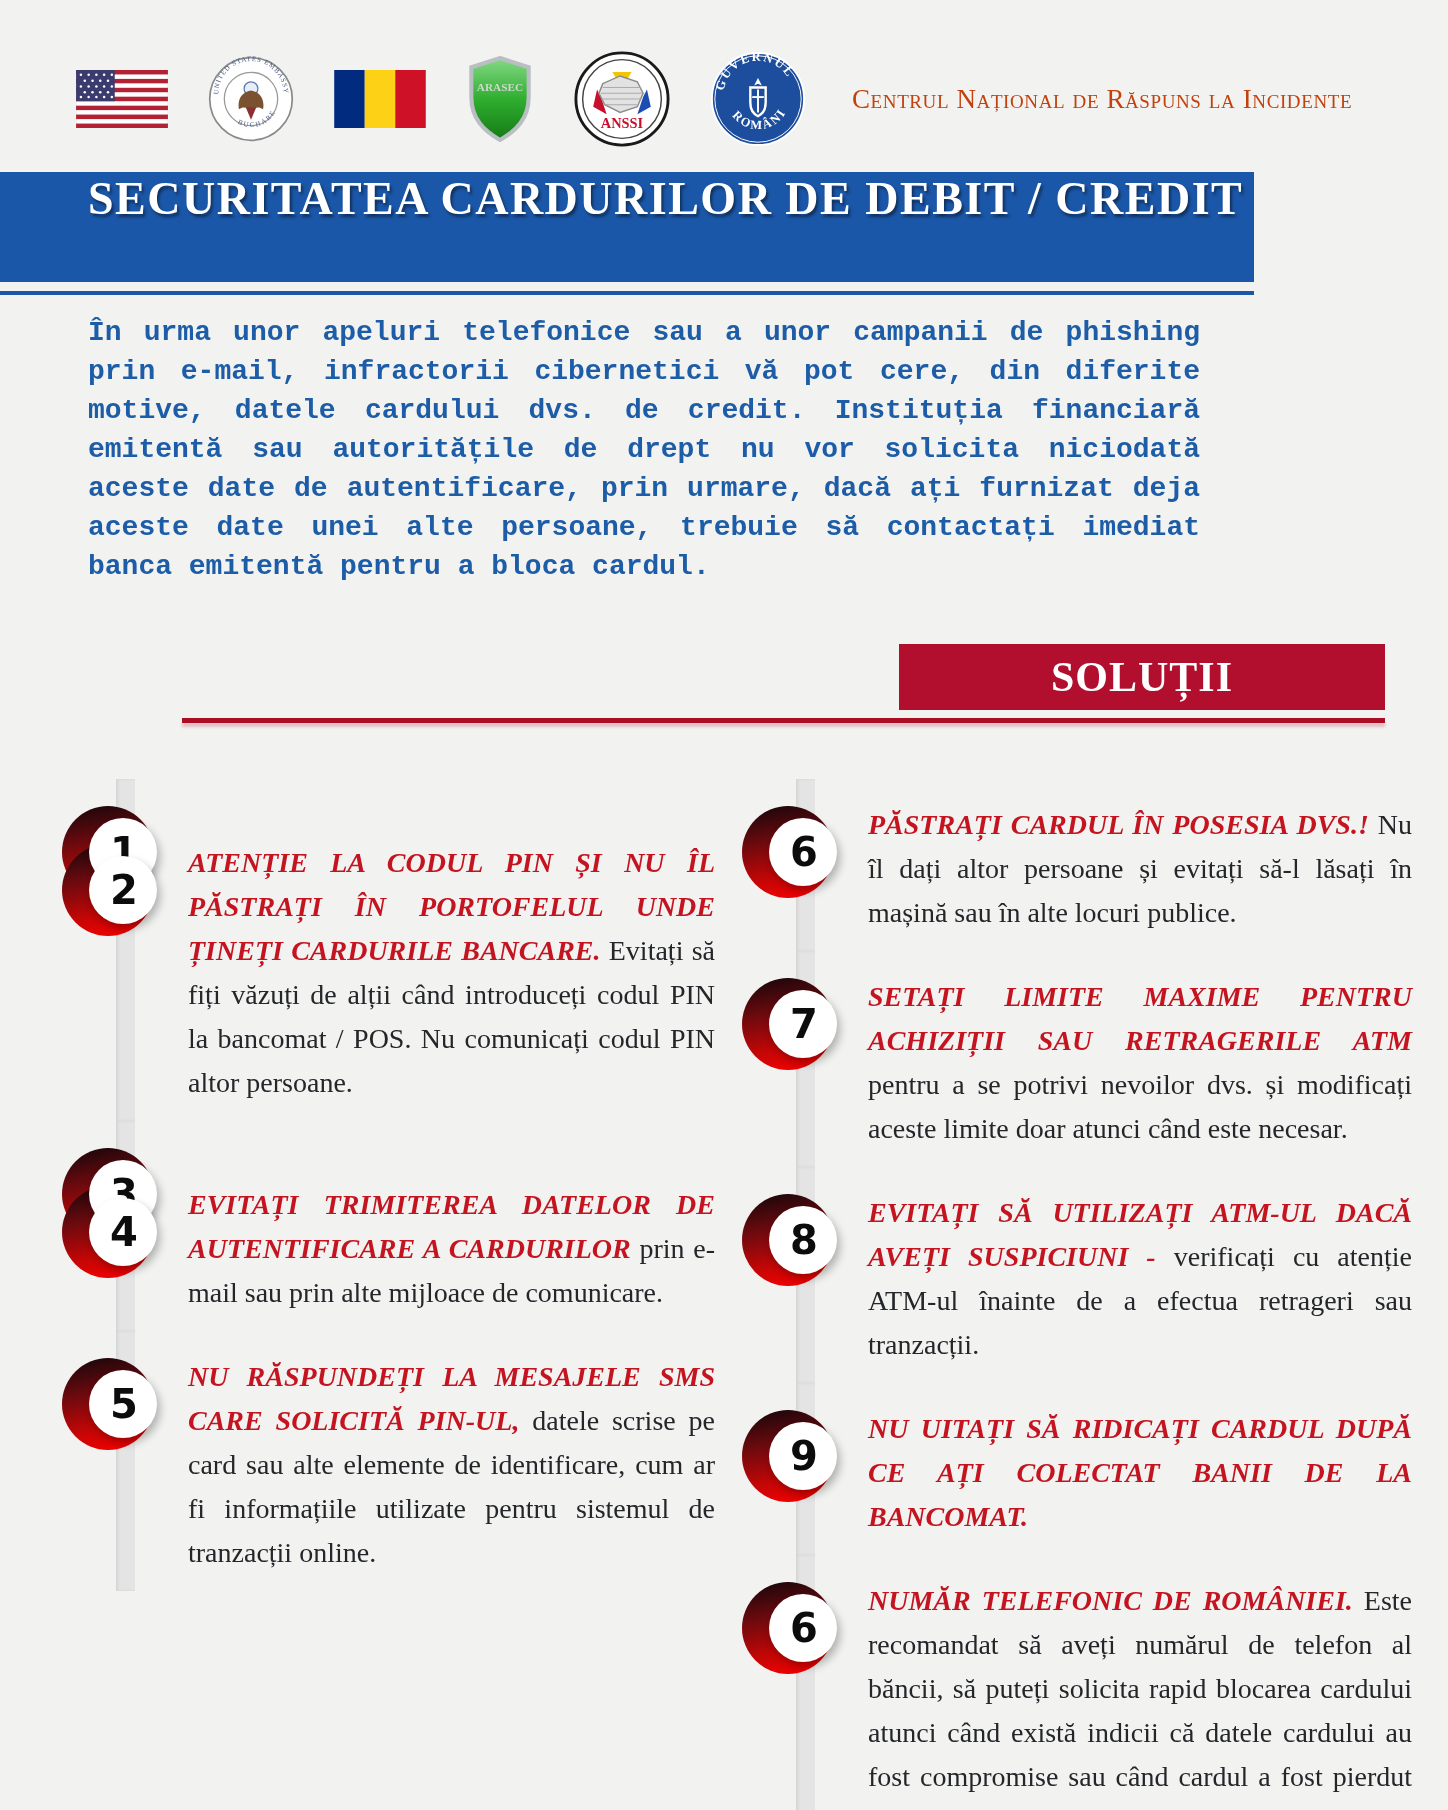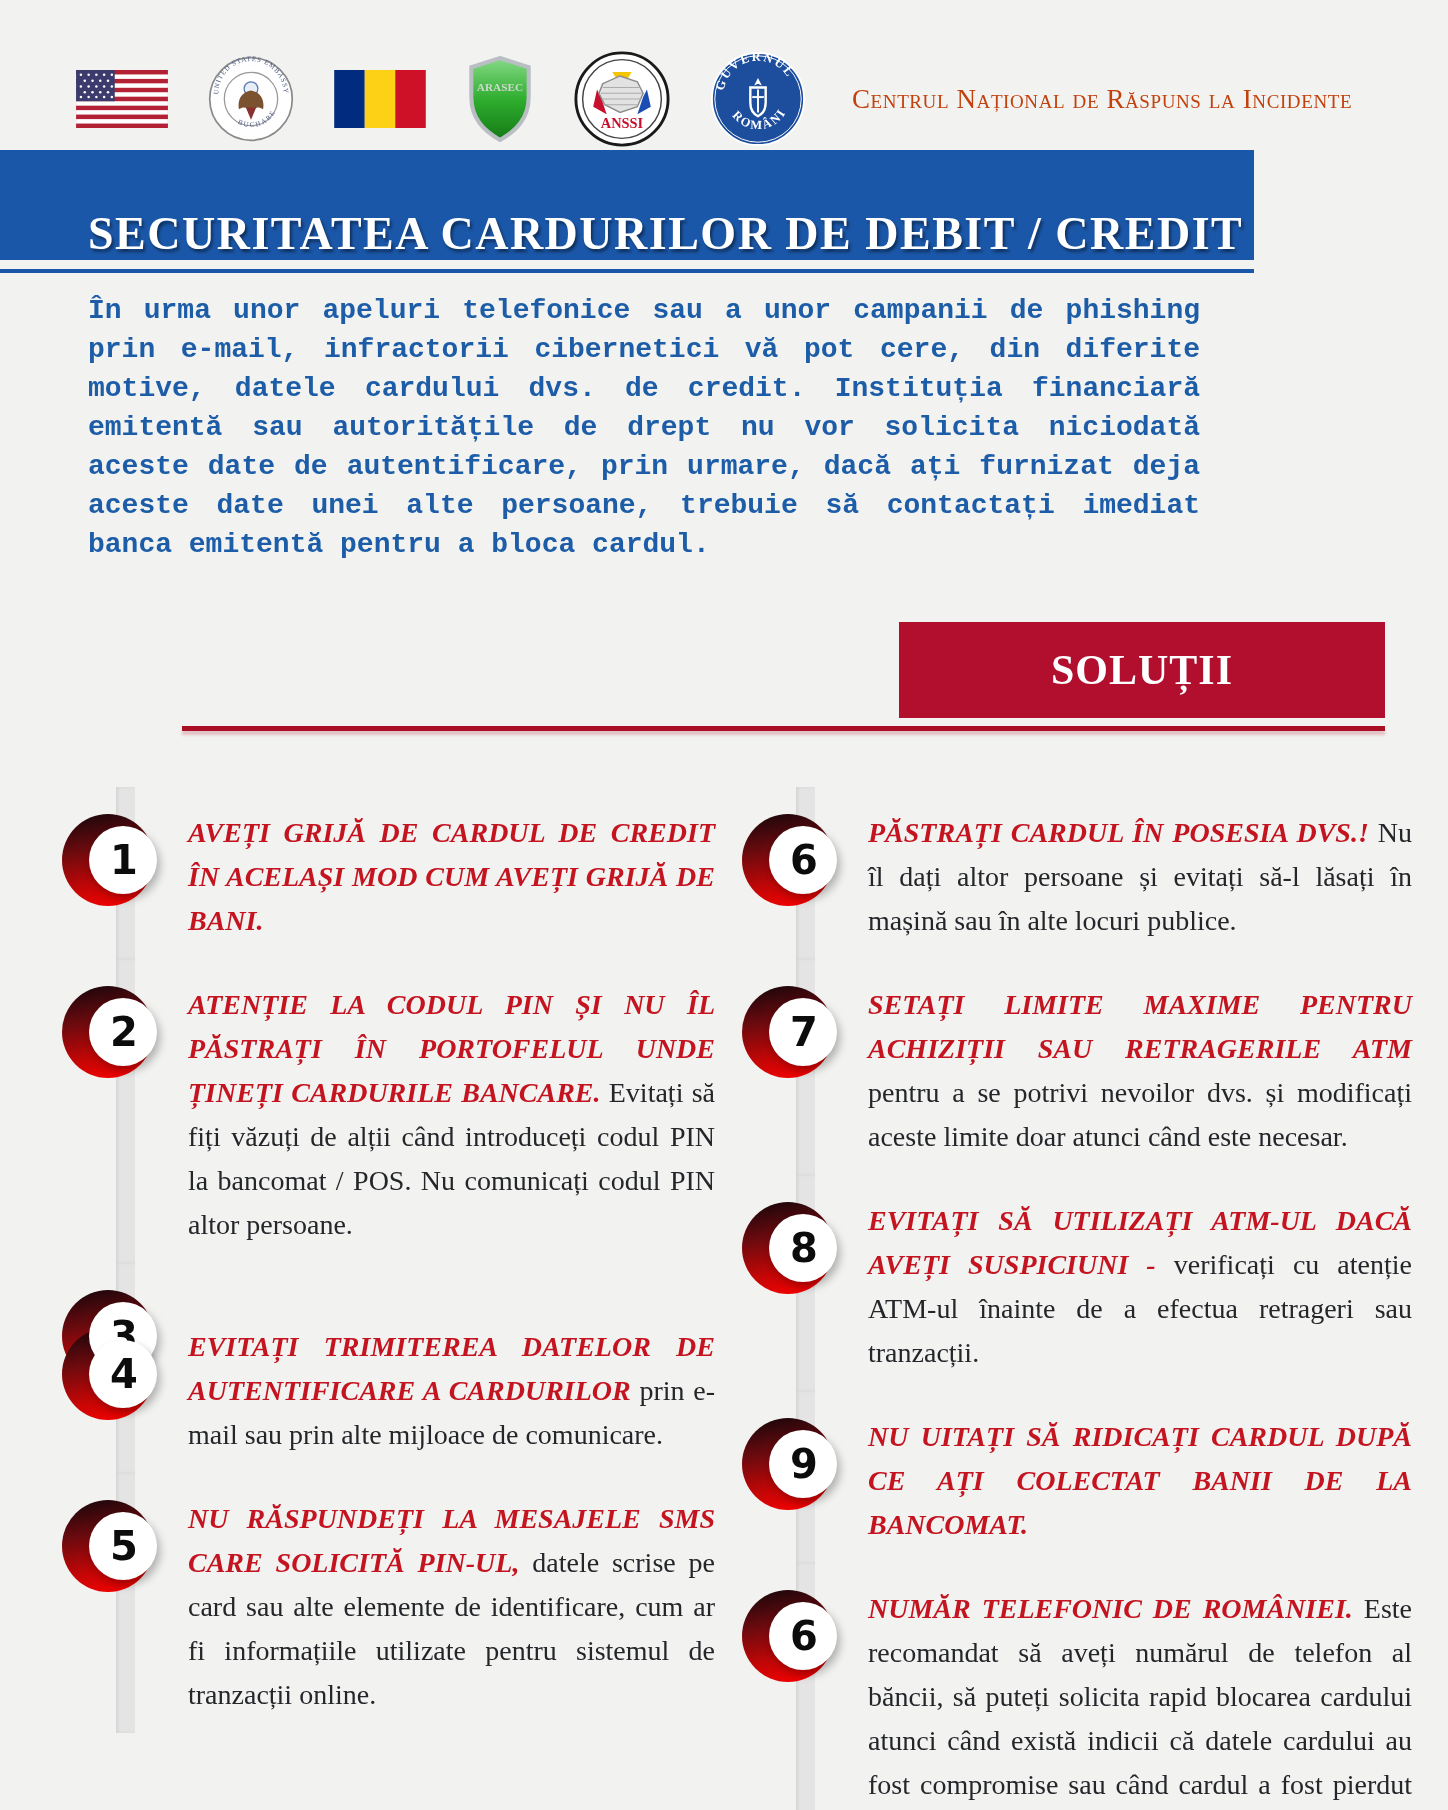--- a/index.html
+++ b/index.html
@@ -12,36 +12,36 @@
   }
   
   .header { display:flex; align-items:center; padding:48px 30px 0 76px; height:150px; }
   .logo { flex:none; margin-right:40px; }
   .org-text {
     margin-left:6px; color:#c2410c; font-size:27px; line-height:36px;
     font-variant:small-caps; letter-spacing:.6px; font-weight:500;
   }
   
   .title-bar {
-    width:1254px; height:110px; background:#1b57a8;
-    display:flex; align-items:flex-end;
+    margin-top:22px; width:1254px; height:110px; background:#1b57a8;
+    display:flex; align-items:flex-start;
   }
   .title-bar h1 {
     padding-left:88px; color:#ffffff; font-size:46px; font-weight:700;
     letter-spacing:1.5px; text-shadow:2px 3px 3px rgba(0,0,0,.45); white-space:nowrap;
   }
   .title-underline { width:1254px; height:4px; background:#1b57a8; margin-top:9px; }
   
   .intro {
     margin:18px 0 0 88px; width:1112px; text-align:justify;
     color:#1d5da8; font-weight:700; font-size:28px; line-height:39px;font-family:Liberation Mono, monospace;
   }
   
   .solutii-box {
-    margin-left:899px; margin-top:58px; width:486px; height:96px;
+    margin-left:899px; margin-top:58px; width:486px; height:66px;
     background:#b20e2d; color:#fff; display:flex; align-items:center; justify-content:center;
     font-size:42px; font-weight:700; letter-spacing:1px;
   }
   .solutii-line {
     margin-left:182px; margin-top:8px; width:1203px; height:5px;
     background:#a90e24; box-shadow:0 4px 3px rgba(169,14,36,.22);
   }
   
   .columns { display:flex; padding-left:60px; margin-top:78px; }
   .col-left  { width:655px; flex:none; }
@@ -200,21 +200,20 @@
 <div class="columns">
 
   <div class="col-left">
 
     <div class="item">
       <div class="badge-col">
         <div class="track"></div>
         <div class="ring"></div>
         <div class="numcircle">1</div>
       </div>
-      <p class="item-text"><span class="lead">AVEȚI GRIJĂ DE CARDUL DE CREDIT ÎN ACELAȘI MOD CUM AVEȚI GRIJĂ DE BANI.</span> <span></span></p>
     </div>
 
     <div class="item">
       <div class="badge-col">
         <div class="track"></div>
         <div class="ring"></div>
         <div class="numcircle">2</div>
       </div>
       <p class="item-text"><span class="lead">ATENȚIE LA CODUL PIN ȘI NU ÎL PĂSTRAȚI ÎN PORTOFELUL UNDE ȚINEȚI CARDURILE BANCARE.</span> <span>Evitați să fiți văzuți de alții când introduceți codul PIN la bancomat / POS. Nu comunicați codul PIN altor persoane.</span></p>
     </div>

